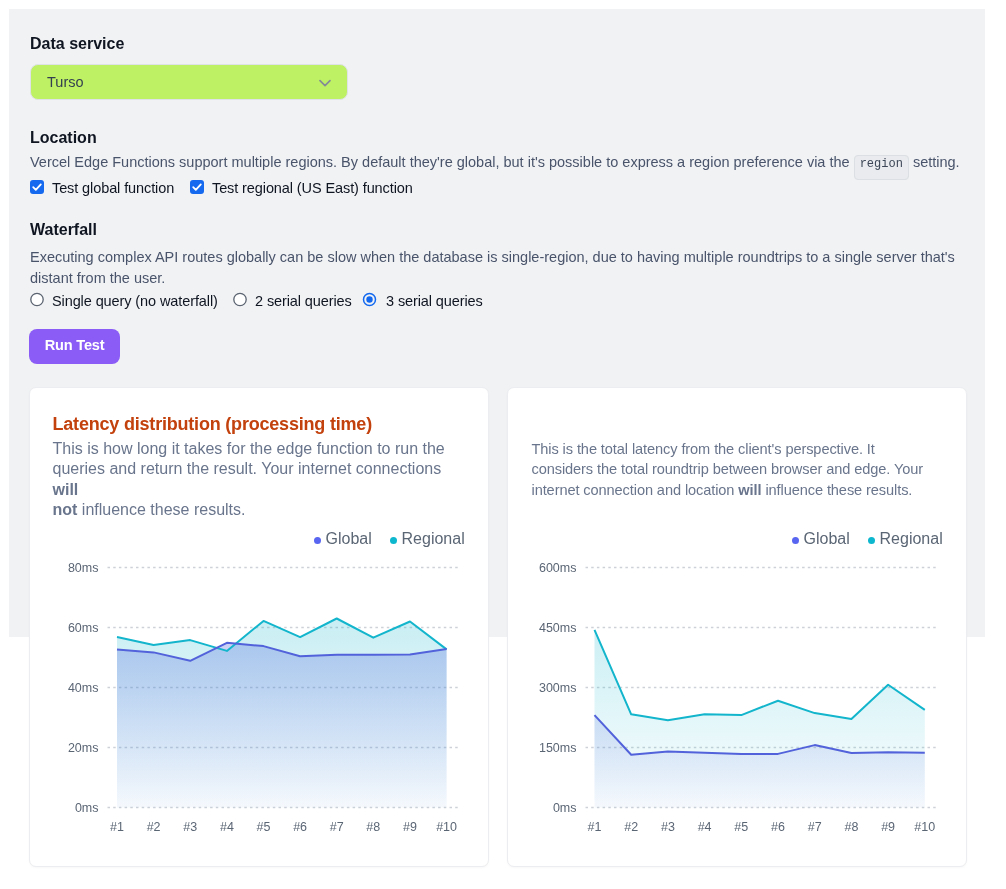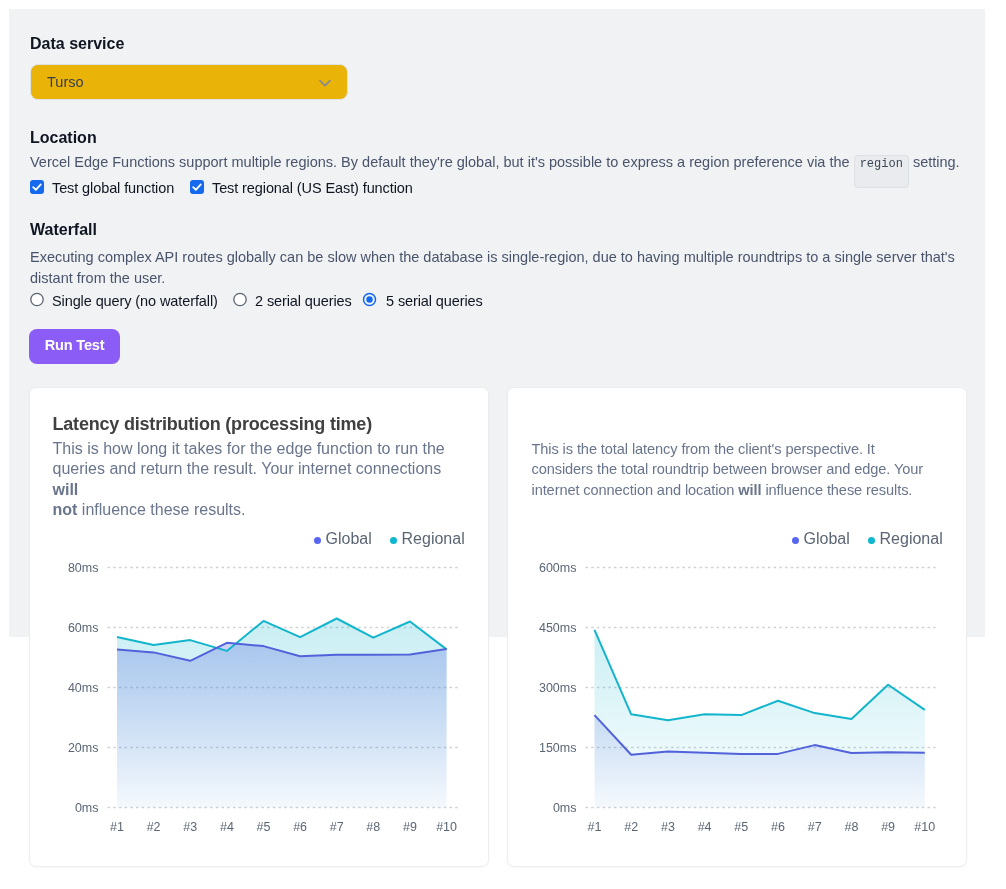--- a/index.html
+++ b/index.html
@@ -3,32 +3,32 @@
 <style>
 * { margin:0; padding:0; box-sizing:border-box; }
 html,body { width:1006px; height:889px; background:#fff; font-family:"Liberation Sans",sans-serif; }
 .wrap { position:absolute; left:9px; top:9px; width:976px; height:628px; background:#f1f2f4; }
 .abs { position:absolute; }
 h2 { font-size:16px; font-weight:bold; color:#0f1521; }
 .para { font-size:14.5px; color:#49546b; }
 .lbl { font-size:14.5px; color:#0f1521; letter-spacing:-0.1px; white-space:nowrap; }
 .card { position:absolute; background:#fff; border:1px solid #ecedf0; border-radius:7px;
          box-shadow:0 1px 2px rgba(0,0,0,0.03); }
-.ctitle { font-size:18px; font-weight:bold; color:#404040; letter-spacing:-0.2px; }
+.ctitle { font-size:18px; font-weight:bold; color:#c2410c; letter-spacing:-0.2px; }
 .cdesc { font-size:16px; line-height:20.3px; color:#69758c; }
 .cdesc b { color:#69758c; }
 .legend { font-size:16px; color:#5b6675; white-space:nowrap; }
 .dot { display:inline-block; width:7px; height:7px; border-radius:50%; margin-right:5px; }
 code.chip { font-family:"Liberation Mono",monospace; font-size:12px; color:#3c4656;
-  background:#e9ebee; border:1px solid #dcdfe3; border-radius:4px; padding:1px 5px 16px; }
+  background:#e9ebee; border:1px solid #dcdfe3; border-radius:4px; padding:1px 5px 8px; }
 </style></head>
 <body>
 <div class="wrap">
  <h2 class="abs" style="left:21px;top:26px">Data service</h2>
- <div class="abs" style="left:21px;top:55px;width:318px;height:36px;background:#eab308;border:1px solid #dfe2e7;border-radius:8px;">
+ <div class="abs" style="left:21px;top:55px;width:318px;height:36px;background:#bef264;border:1px solid #dfe2e7;border-radius:8px;">
    <span style="position:absolute;left:16px;top:9px;font-size:14.5px;color:#333e50">Turso</span>
    <svg width="14" height="14" viewBox="0 0 14 14" style="position:absolute;right:15px;top:11px">
         <path d="M2 4.7 L7 9.6 L12 4.7" fill="none" stroke="#848b96" stroke-width="1.7" stroke-linecap="round" stroke-linejoin="round"></path>
       </svg>
  </div>
  <h2 class="abs" style="left:21px;top:120px">Location</h2>
  <div class="para abs" style="left:21px;top:145px;width:960px">Vercel Edge Functions support multiple regions. By default they're global, but it's possible to express a region preference via the <code class="chip">region</code> setting.</div>
  <div class="abs" style="left:21px;top:171px;height:15px">
    <span class="abs" style="left:0;top:0"><svg width="14" height="14" viewBox="0 0 14 14">
           <rect width="14" height="14" rx="3" fill="#1569ee"></rect>
@@ -49,21 +49,21 @@
         </svg></span>
    <span class="lbl abs" style="left:22px;top:1px">Single query (no waterfall)</span>
    <span class="abs" style="left:203px;top:0"><svg width="15" height="15" viewBox="0 0 15 15">
           <circle cx="7" cy="7.5" r="6.2" fill="#fff" stroke="#5a6370" stroke-width="1.3"></circle>
         </svg></span>
    <span class="lbl abs" style="left:225px;top:1px">2 serial queries</span>
    <span class="abs" style="left:332px;top:0"><svg width="15" height="15" viewBox="0 0 15 15">
           <circle cx="7.5" cy="7.5" r="6.0" fill="none" stroke="#1268ef" stroke-width="1.5"></circle>
           <circle cx="7.5" cy="7.5" r="3.2" fill="#1268ef"></circle>
         </svg></span>
-   <span class="lbl abs" style="left:356px;top:1px">5 serial queries</span>
+   <span class="lbl abs" style="left:356px;top:1px">3 serial queries</span>
  </div>
  <div class="abs" style="left:20px;top:320px;width:91px;height:35px;background:#8b5cf6;border-radius:8px;">
    <span style="position:absolute;left:0;right:0;top:8px;text-align:center;color:#fff;font-size:14.6px;font-weight:bold;letter-spacing:-0.2px">Run Test</span>
  </div>
  <div class="card" style="left:19.5px;top:378px;width:460px;height:480px"></div>
  <div class="card" style="left:497.5px;top:378px;width:460px;height:480px"></div>
  <div class="ctitle abs" style="left:43.5px;top:405px">Latency distribution (processing time)</div>
  <div class="cdesc abs" style="left:43.5px;top:430px;width:400px">This is how long it takes for the edge function to run the<br>queries and return the result. Your internet connections <b>will<br>not</b> influence these results.</div>
  <div class="cdesc abs" style="left:522.5px;top:430px;width:420px;font-size:14.6px;letter-spacing:-0.1px">This is the total latency from the client's perspective. It<br>considers the total roundtrip between browser and edge. Your<br>internet connection and location <b>will</b> influence these results.</div>
  <div class="legend abs" style="left:304.5px;top:521px"><span class="dot" style="background:#5865f0"></span>Global&nbsp;&nbsp;&nbsp; <span class="dot" style="background:#0db7ce"></span>Regional</div>

